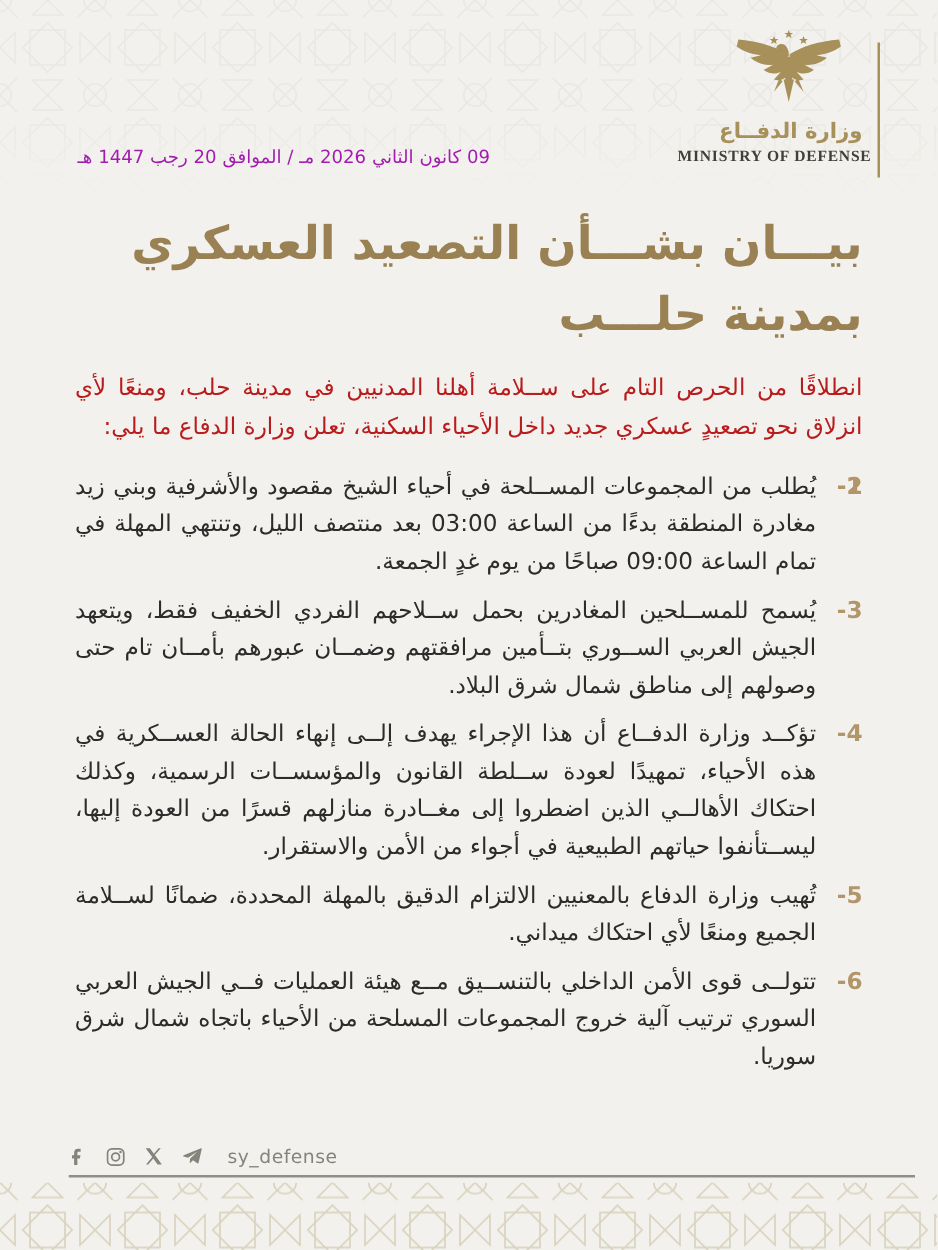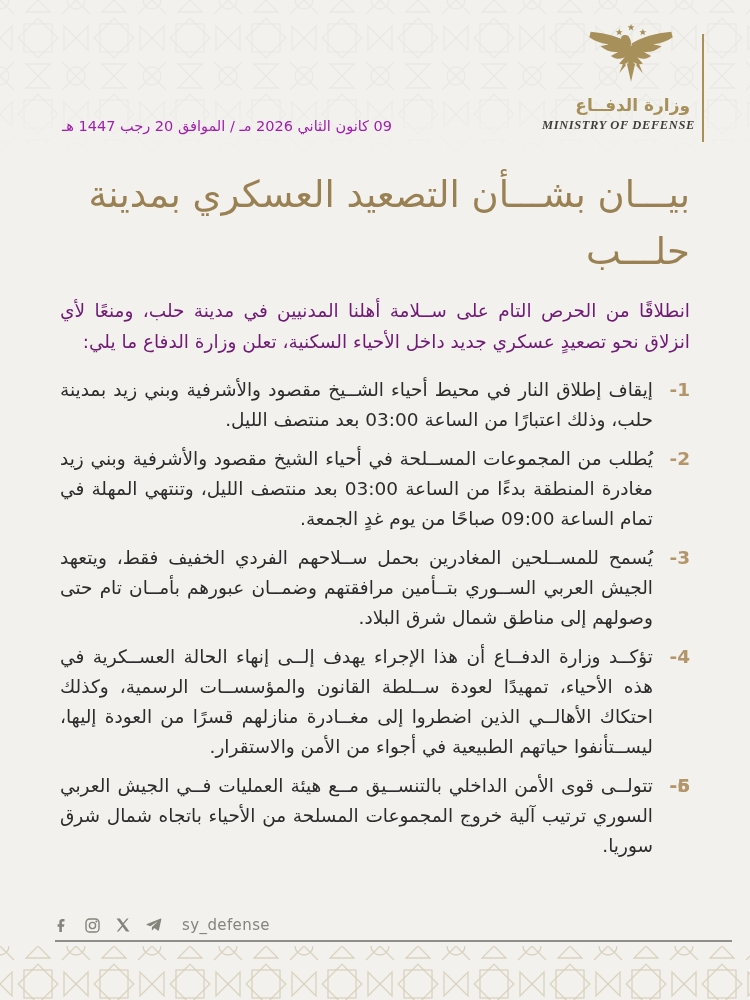--- a/index.html
+++ b/index.html
@@ -15,26 +15,26 @@
     mask-image:linear-gradient(to bottom,#000 55%,transparent);}
   .pattern-bottom{position:absolute;bottom:0;left:0;width:750px;height:54px;}
   
   .date-line{position:absolute;top:118px;left:62px;direction:rtl;
     font-size:14.5px;color:#a21caf;letter-spacing:.2px;white-space:nowrap;}
   .logo-block{position:absolute;top:24px;right:60px;width:148px;text-align:right;}
   .logo-divider{position:absolute;top:34px;right:46px;width:2px;height:108px;
     background:var(--gold,#a7905a);}
   .logo-arabic{font-size:17px;font-weight:bold;color:var(--gold,#a7905a);margin-top:1px;direction:rtl;}
   .logo-english{font-family:"Liberation Serif",serif;font-size:12.5px;font-weight:600;
-    color:#413f38;letter-spacing:.6px;margin-top:3px;white-space:nowrap;font-style:italic;}
+    color:#413f38;letter-spacing:.6px;margin-top:3px;white-space:nowrap;}
   
   .content{position:absolute;left:60px;right:60px;top:166px;direction:rtl;}
-  .doc-title{font-size:37px;line-height:1.55;font-weight:normal;color:var(--accent,#9a8153);
+  .doc-title{font-size:37px;line-height:1.55;font-weight:bold;color:var(--accent,#9a8153);
     text-align:right;letter-spacing:0;}
-  .intro{margin-top:14px;font-size:18.5px;line-height:31px;color:#701a75;
+  .intro{margin-top:14px;font-size:18.5px;line-height:31px;color:#b91c1c;
     text-align:justify;text-justify:inter-word;}
   .items{margin-top:18px;}
   .item{position:relative;padding-right:37px;font-size:18.5px;line-height:30px;
     color:#2c2c2c;text-align:justify;margin-bottom:9px;}
   .item .num{position:absolute;right:0;top:0;color:var(--num,#b2966a);font-weight:bold;}
   
   .footer{position:absolute;left:55px;top:916px;width:677px;}
   .social-row{display:flex;align-items:center;gap:16px;direction:ltr;}
   .social-row svg{display:block;}
   .handle{font-size:15px;color:#85847a;letter-spacing:.4px;margin-left:4px;}
@@ -102,36 +102,36 @@
   <div class="logo-arabic">وزارة الدفــاع</div>
   <div class="logo-english">MINISTRY OF DEFENSE</div>
 </div>
 
 <div class="content">
   <div class="doc-title">بيـــان بشـــأن التصعيد العسكري بمدينة حلـــب</div>
   <div class="intro">انطلاقًا من الحرص التام على ســلامة أهلنا المدنيين في مدينة حلب، ومنعًا لأي انزلاق نحو تصعيدٍ عسكري جديد داخل الأحياء السكنية، تعلن وزارة الدفاع ما يلي:</div>
   <div class="items">
     <div class="item">
       <span class="num">1-</span>
-      <span>إيقاف إطلاق النار في محيط أحياء الشــيخ مقصود والأشرفية وبني زيد بمدينة حلب، وذلك اعتبارًا من الساعة 03:00 بعد منتصف الليل.</span>
     </div>
     <div class="item">
       <span class="num">2-</span>
       <span>يُطلب من المجموعات المســلحة في أحياء الشيخ مقصود والأشرفية وبني زيد مغادرة المنطقة بدءًا من الساعة 03:00 بعد منتصف الليل، وتنتهي المهلة في تمام الساعة 09:00 صباحًا من يوم غدٍ الجمعة.</span>
     </div>
     <div class="item">
       <span class="num">3-</span>
       <span>يُسمح للمســلحين المغادرين بحمل ســلاحهم الفردي الخفيف فقط، ويتعهد الجيش العربي الســوري بتــأمين مرافقتهم وضمــان عبورهم بأمــان تام حتى وصولهم إلى مناطق شمال شرق البلاد.</span>
     </div>
     <div class="item">
       <span class="num">4-</span>
       <span>تؤكــد وزارة الدفــاع أن هذا الإجراء يهدف إلــى إنهاء الحالة العســكرية في هذه الأحياء، تمهيدًا لعودة ســلطة القانون والمؤسســات الرسمية، وكذلك احتكاك الأهالــي الذين اضطروا إلى مغــادرة منازلهم قسرًا من العودة إليها، ليســتأنفوا حياتهم الطبيعية في أجواء من الأمن والاستقرار.</span>
     </div>
     <div class="item">
       <span class="num">5-</span>
+      <span>تُهيب وزارة الدفاع بالمعنيين الالتزام الدقيق بالمهلة المحددة، ضمانًا لســلامة الجميع ومنعًا لأي احتكاك ميداني.</span>
     </div>
     <div class="item">
       <span class="num">6-</span>
       <span>تتولــى قوى الأمن الداخلي بالتنســيق مــع هيئة العمليات فــي الجيش العربي السوري ترتيب آلية خروج المجموعات المسلحة من الأحياء باتجاه شمال شرق سوريا.</span>
     </div>
   </div>
 </div>
 
 <div class="footer">
   <div class="social-row">

